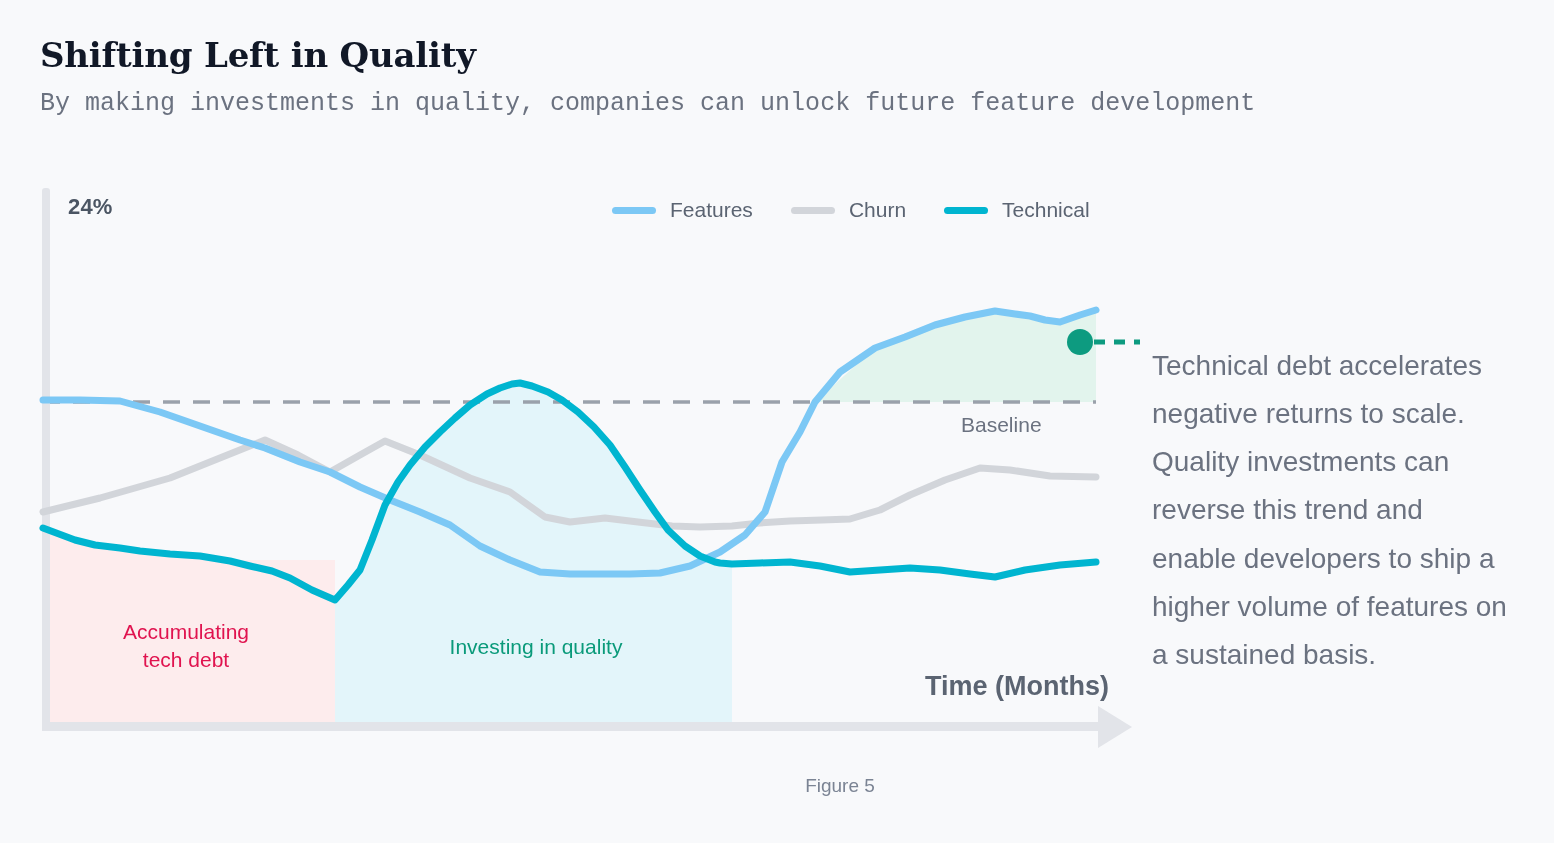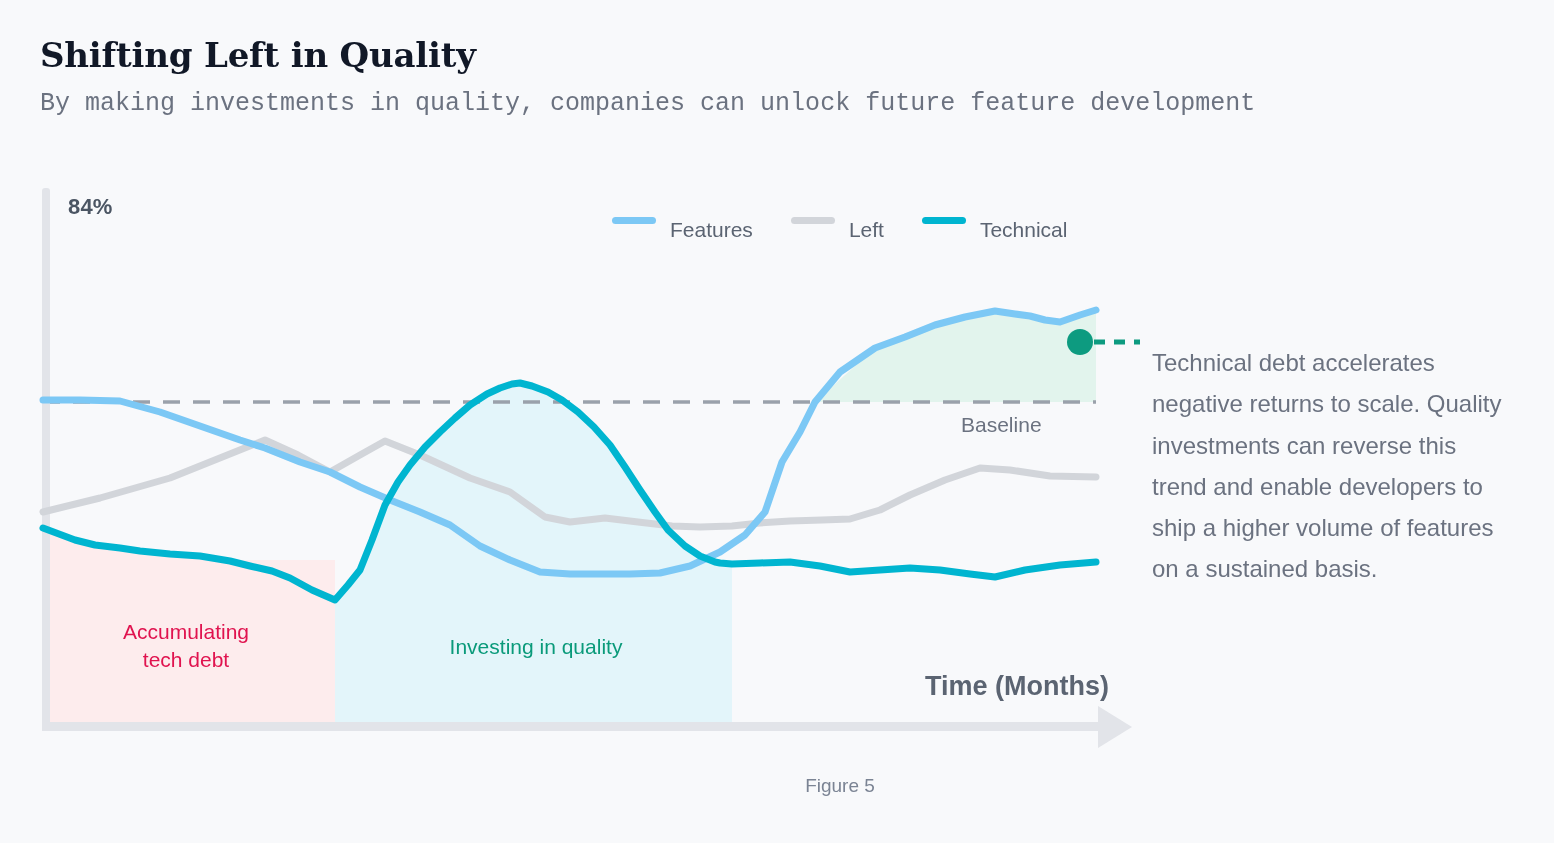--- a/index.html
+++ b/index.html
@@ -65,21 +65,20 @@
     width: 44px;
     height: 7px;
     border-radius: 4px;
     display: block;
   }
   .legend-label {
     font-size: 21px;
     color: #5b6472;
     font-family: "Liberation Sans", sans-serif;
     white-space: nowrap;
-    margin-top: 20px;
   }
 
   
   #plot-wrap {
     position: absolute;
     left: 0px;
     top: 0px;
     width: 1554px;
     height: 843px;
     pointer-events: none;
@@ -145,21 +144,21 @@
   }
   #annotation-title {
     font-size: 21px;
     font-weight: 700;
     color: #0a9a7a;
     margin: 0;
     line-height: 1.2;
   }
   #annotation-body {
     margin: 16px 0 0 0;
-    font-size: 24px;
+    font-size: 28px;
     color: #6b7280;
     line-height: 1.72;
   }
 
   
   #figure-caption {
     position: absolute;
     left: 0;
     top: 775px;
     width: 1680px;
@@ -208,29 +207,29 @@
     </svg>
   </div>
 
   <div id="legend">
     <div class="legend-item">
       <span class="legend-swatch" style="background:#7cc8f5"></span>
       <span class="legend-label">Features</span>
     </div>
     <div class="legend-item">
       <span class="legend-swatch" style="background:#d2d5da"></span>
-      <span class="legend-label">Left</span>
+      <span class="legend-label">Churn</span>
     </div>
     <div class="legend-item">
       <span class="legend-swatch" style="background:#00b5d0"></span>
       <span class="legend-label">Technical</span>
     </div>
   </div>
 
-  <div id="y-axis-max-label">84%</div>
+  <div id="y-axis-max-label">24%</div>
   <div id="x-axis-label">Time (Months)</div>
   <div id="baseline-label">Baseline</div>
 
   <div class="region-label" id="region-label-techdebt">
     <div>Accumulating</div>
     <div>tech debt</div>
   </div>
   <div class="region-label" id="region-label-quality">Investing in quality</div>
 
   <div id="annotation">

